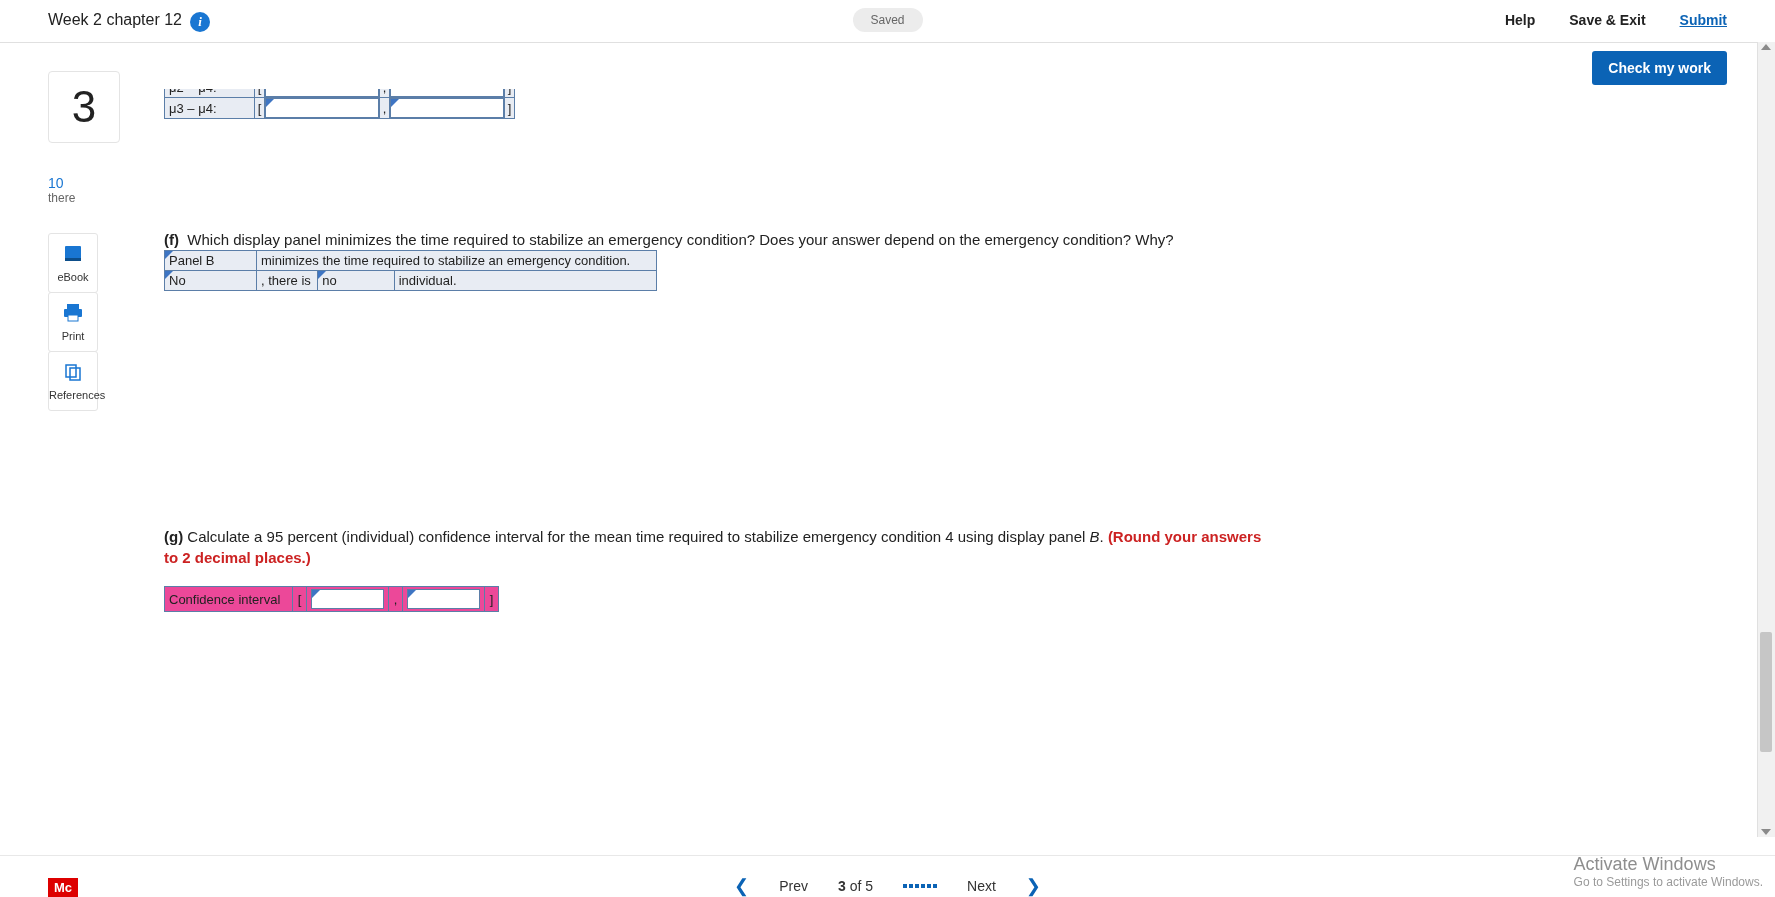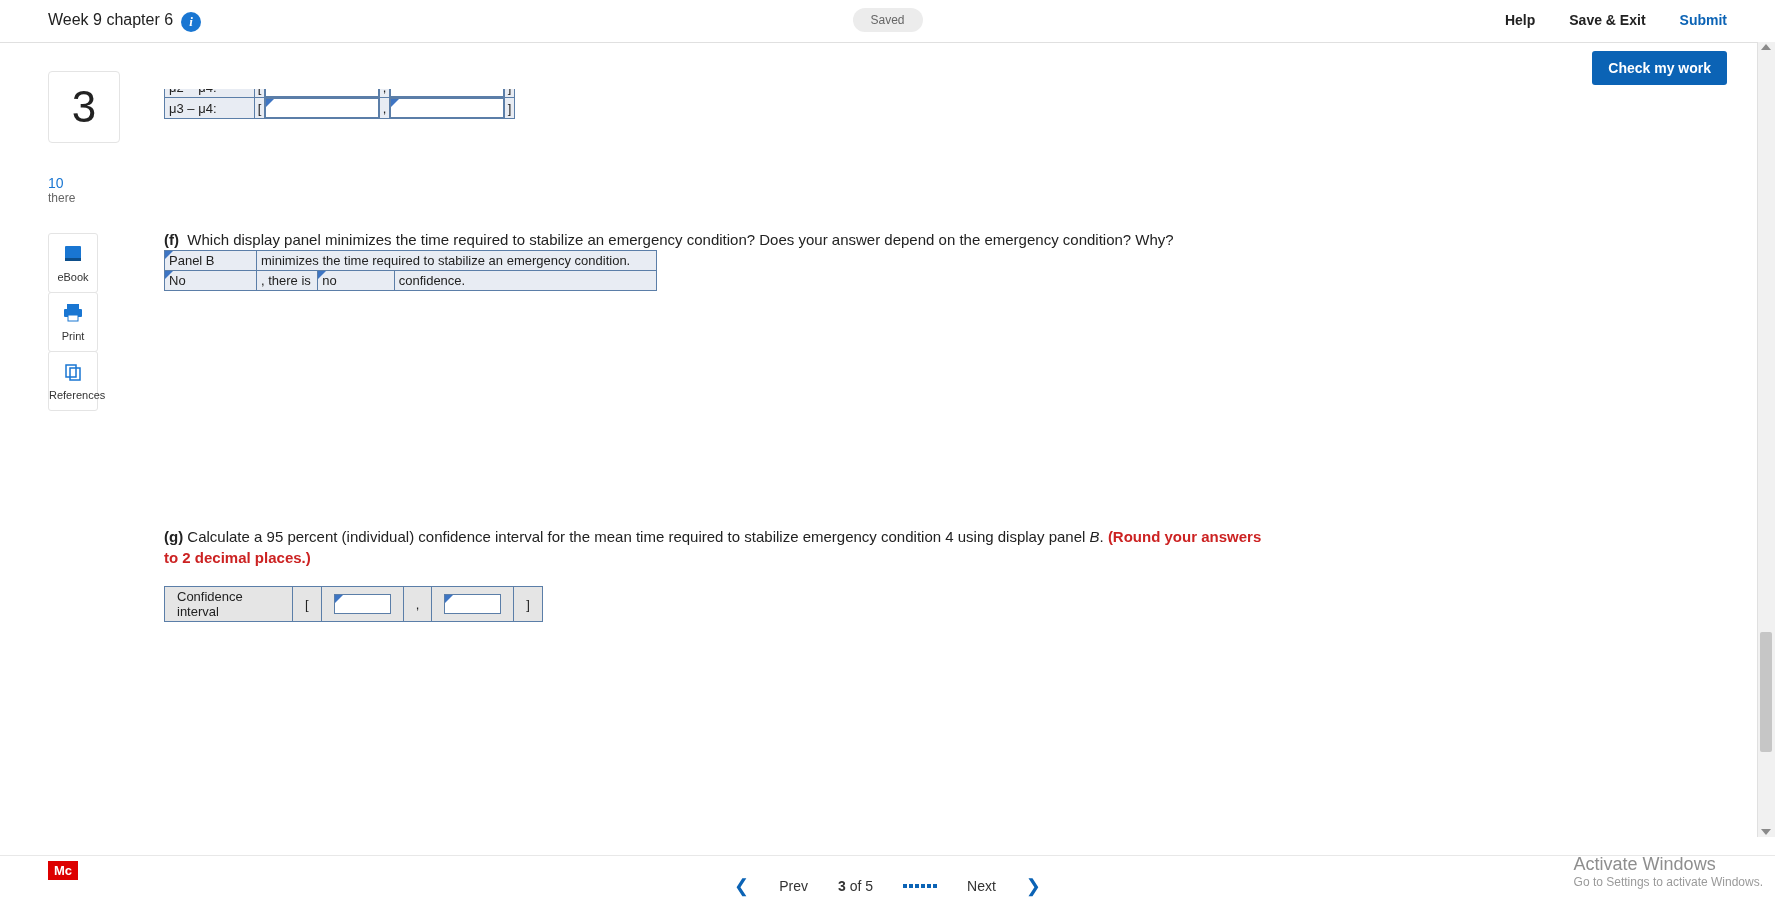--- a/index.html
+++ b/index.html
@@ -4,21 +4,21 @@
   <style>
     * { box-sizing: border-box; margin: 0; padding: 0; }
     body { font-family: "Helvetica Neue", Arial, sans-serif; font-size: 14px; color: #333; background: #fff; width: 1775px; height: 897px; overflow: hidden; position: relative; }
     
     .topbar { display: flex; align-items: center; padding: 10px 48px 12px 48px; border-bottom: 1px solid #e0e0e0; position: relative; }
     .topbar-title { font-size: 16px; color: #222; font-weight: 400; }
     .info-badge { display: inline-flex; width: 20px; height: 20px; border-radius: 50%; background: #1976d2; color: #fff; font-weight: bold; font-style: italic; font-family: Georgia, serif; font-size: 13px; align-items: center; justify-content: center; margin-left: 8px; position: relative; top: 2px; }
     .saved-pill { position: absolute; left: 50%; transform: translateX(-50%); padding: 5px 18px; border-radius: 16px; background: #ececec; color: #666; font-size: 12px; }
     .topbar-right { margin-left: auto; display: flex; gap: 34px; font-size: 14px; }
     .topbar-link { color: #222; font-weight: 600; cursor: pointer; }
-    .topbar-link.submit { color: #0b63b5; }
+    .topbar-link.submit { color: #0b63b5; text-decoration: underline; }
     
     .sub-toolbar { display: flex; justify-content: flex-end; padding: 8px 48px 4px 0; }
     .check-btn { background: #0b63b5; color: #fff; border: none; padding: 9px 16px; font-size: 14px; font-weight: 600; border-radius: 3px; cursor: pointer; }
     
     .main-row { display: flex; padding: 0 48px; height: calc(100% - 150px); }
     
     .left-col { width: 90px; flex-shrink: 0; }
     .qnum-box { width: 72px; height: 72px; border: 1px solid #e4e4e4; border-radius: 4px; display: flex; align-items: center; justify-content: center; font-size: 44px; color: #222; margin-top: -18px; }
     .points-block { margin-top: 32px; margin-bottom: 28px; }
     .points-num { color: #1976d2; font-size: 14px; }
@@ -48,51 +48,51 @@
     .ans-table td { border: 1px solid #5b7ea8; background: #e8ecf3; padding: 2px 4px; color: #222; }
     .sel-cell { width: 92px; background: #d7dcea; position: relative; }
     .sel-cell .flag2 { position: absolute; top: 0; left: 0; width: 0; height: 0; border-top: 8px solid #3e75c3; border-right: 8px solid transparent; }
     .ans-text { background: #e8ecf3; }
     
     .q-text2 { margin-top: 235px; max-width: 1100px; font-size: 15px; color: #222; line-height: 1.4; }
     .ital { font-style: italic; }
     .redbold { font-weight: 700; color: #c22; }
     
     .ci-table { border-collapse: collapse; margin-top: 18px; }
-    .ci-table td { border: 1px solid #5b7ea8; background: #e5e5e5; font-size: 13px; padding: 2px 12px; color: #222; margin-top: 40px; }
+    .ci-table td { border: 1px solid #5b7ea8; background: #ec4899; font-size: 13px; padding: 2px 4px; color: #222; margin-top: 40px; }
     .ci-label { width: 128px; }
     .ci-brk { width: 14px; text-align: center; }
     .ci-input { width: 82px; background: #fff; padding: 0; position: relative; }
     .ci-input .inp-box2 { height: 20px; border: 1px solid #5b7ea8; background: #fff; position: relative; }
     .ci-input .flag { position: absolute; top: 0; left: 0; width: 0; height: 0; border-top: 8px solid #3e75c3; border-right: 8px solid transparent; }
     
     .scroll-col { width: 18px; background: #f1f1f1; border-left: 1px solid #e0e0e0; position: absolute; right: 0; top: 42px; bottom: 60px; }
     .scroll-up { position: absolute; top: 2px; left: 3px; width: 0; height: 0; border-left: 5px solid transparent; border-right: 5px solid transparent; border-bottom: 6px solid #8a8a8a; }
     .scroll-thumb { position: absolute; left: 2px; top: 590px; width: 12px; height: 120px; background: #c6c6c6; border-radius: 2px; }
     .scroll-dn { position: absolute; bottom: 2px; left: 3px; width: 0; height: 0; border-left: 5px solid transparent; border-right: 5px solid transparent; border-top: 6px solid #8a8a8a; }
     
     .bottom-nav { position: absolute; bottom: 0; left: 0; right: 0; border-top: 1px solid #e8e8e8; height: 42px; display: flex; align-items: center; justify-content: center; gap: 30px; font-size: 14px; color: #333; overflow: hidden; padding-top: 18px; }
     .nav-arrow { color: #0b63b5; font-size: 18px; line-height: 1; }
     .nav-lbl { color: #333; }
     .nav-pos { color: #333; }
     .nav-pos .cur { font-weight: 700; }
     .resources-icon { display: inline-flex; gap: 2px; }
     .resources-icon span { width: 4px; height: 4px; background: #0b63b5; display: inline-block; }
     
-    .mc-logo { position: absolute; left: 48px; bottom: 17px; background: #d00; color: #fff; font-weight: 700; padding: 2px 6px; font-size: 13px; }
+    .mc-logo { position: absolute; left: 48px; bottom: 0; background: #d00; color: #fff; font-weight: 700; padding: 2px 6px; font-size: 13px; }
     
     .win-activate { position: absolute; right: 12px; bottom: 8px; text-align: left; color: #8e8e8e; }
     .win-activate .t1 { font-size: 18px; color: #8e8e8e; }
     .win-activate .t2 { font-size: 12px; color: #9a9a9a; }
   </style>
 </head>
 <body>
 
 <div class="topbar">
-  <span class="topbar-title">Week 9 chapter 6</span>
+  <span class="topbar-title">Week 2 chapter 12</span>
   <span class="info-badge">i</span>
   <span class="saved-pill">Saved</span>
   <div class="topbar-right">
     <span class="topbar-link">Help</span>
     <span class="topbar-link">Save &amp; Exit</span>
     <span class="topbar-link submit">Submit</span>
   </div>
 </div>
 
 <div class="sub-toolbar">
@@ -172,21 +172,21 @@
     <table class="ans-table">
       <tbody>
           <tr>
         <td class="sel-cell"><span class="flag2"></span><span>Panel B</span></td>
         <td class="ans-text" colspan="4" style="width:400px;">minimizes the time required to stabilize an emergency condition.</td>
       </tr>
       <tr>
         <td class="sel-cell"><span class="flag2"></span><span>No</span></td>
         <td class="ans-text" style="width:56px;">, there is</td>
         <td class="sel-cell" style="width:70px;"><span class="flag2"></span><span>no</span></td>
-        <td class="ans-text" style="width:240px;">confidence.</td>
+        <td class="ans-text" style="width:240px;">individual.</td>
       </tr>
     </tbody>
       </table>
 
     <div class="q-text2">
       <span class="q-label">(g)</span>&nbsp;<span>Calculate a 95 percent (individual) confidence interval for the mean time required to stabilize emergency condition 4 using display panel </span><span class="ital">B</span><span>. </span><span class="redbold">(Round your answers to 2 decimal places.)</span>
     </div>
 
     <table class="ci-table">
       <tbody>

